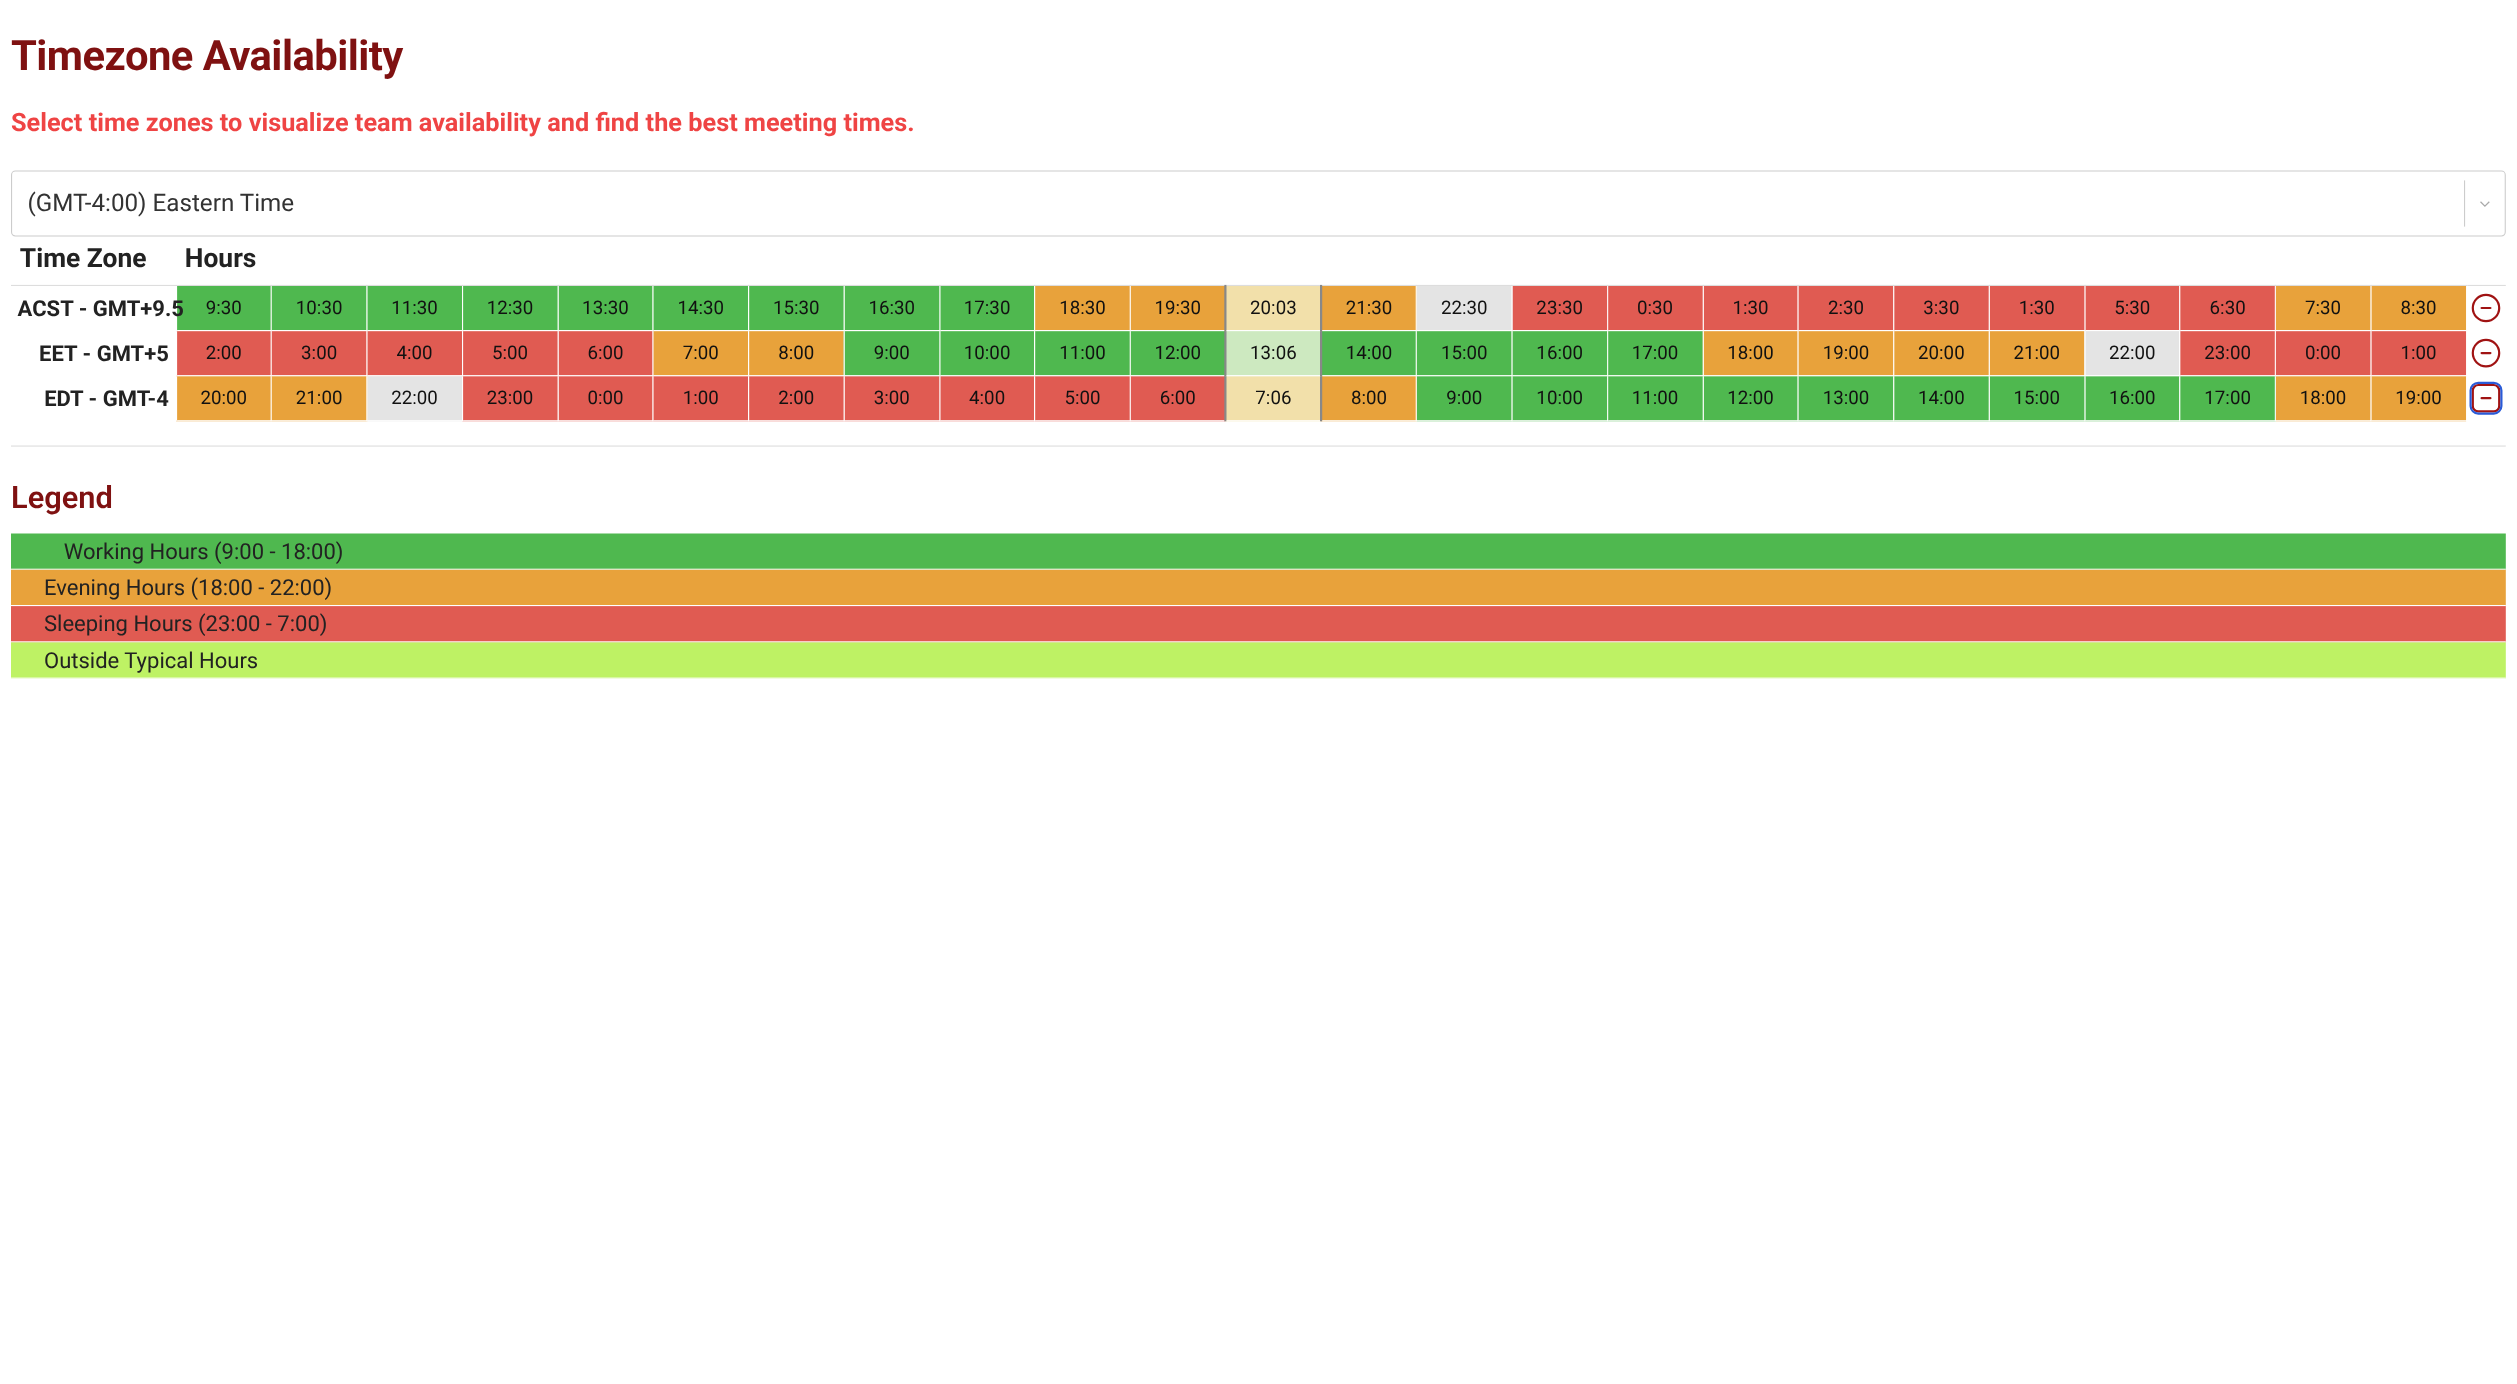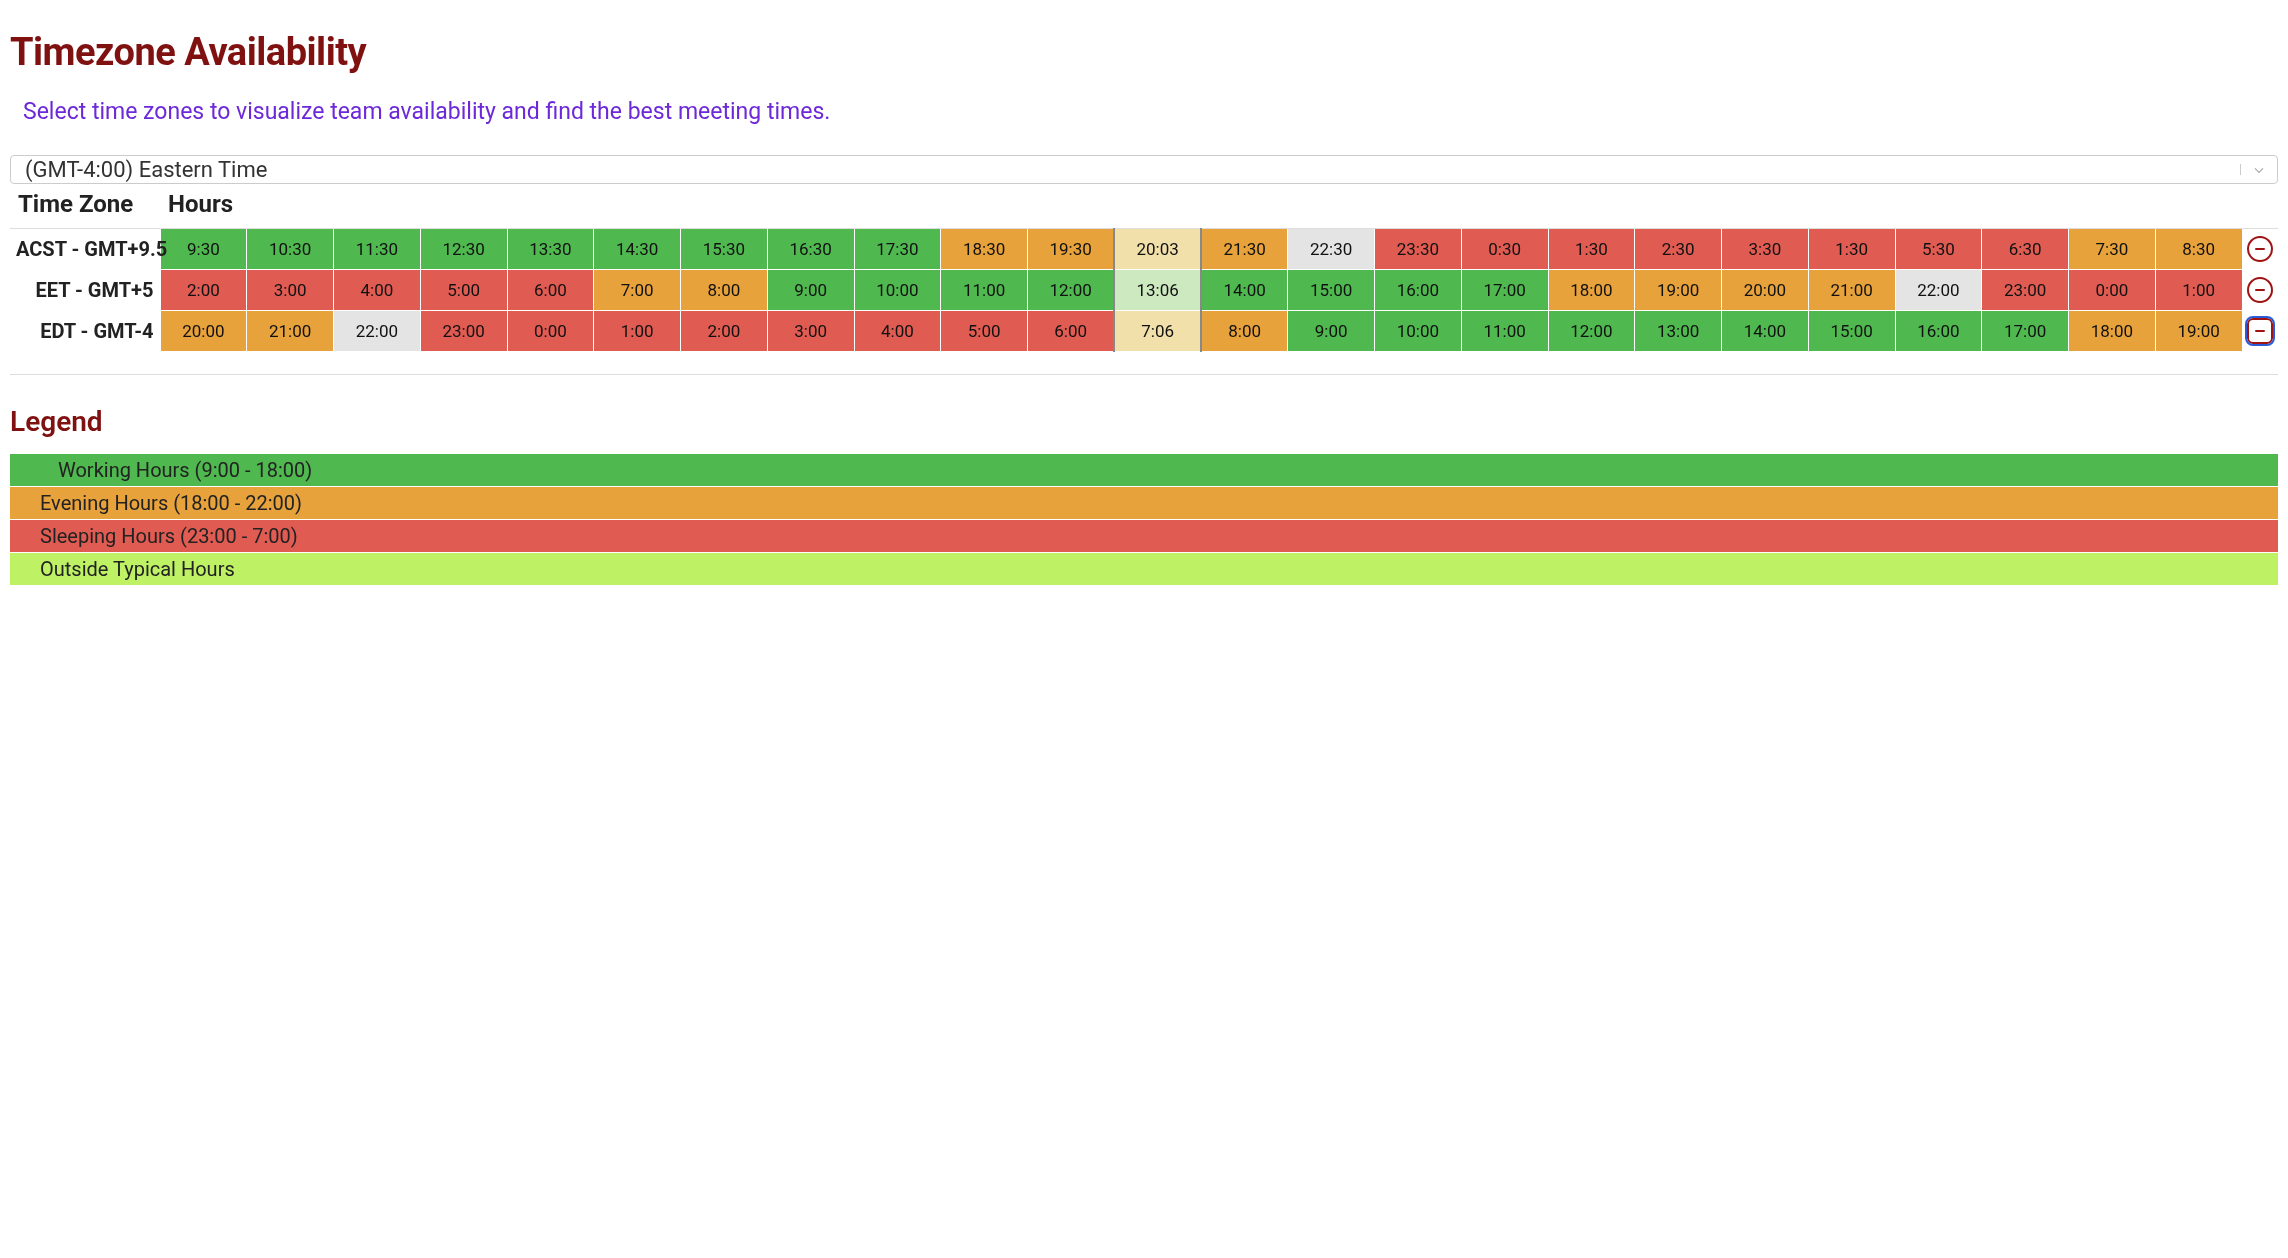--- a/index.html
+++ b/index.html
@@ -12,32 +12,32 @@
   .container { padding: 10px 10px 40px 10px; }
   h1.page-title {
     font-size: 38px;
     font-weight: 700;
     color: #7f1111;
     margin: 20px 0 12px 0;
     letter-spacing: -0.5px;
   }
   p.page-desc {
     font-size: 23px;
-    color: #6d28d9;
-    margin: 24px 0 30px 13px;
-    font-weight: 400;
+    color: #ef4444;
+    margin: 24px 0 30px 0;
+    font-weight: 700;
   }
   
   .select-wrap {
     display: flex;
     align-items: stretch;
     border: 1px solid #ccc;
     border-radius: 4px;
     background: #fff;
-    height: 29px;
+    height: 60px;
   }
   .select-value {
     flex: 1;
     padding: 0 14px;
     font-size: 22px;
     color: #333;
     display: flex;
     align-items: center;
   }
   .select-divider {

